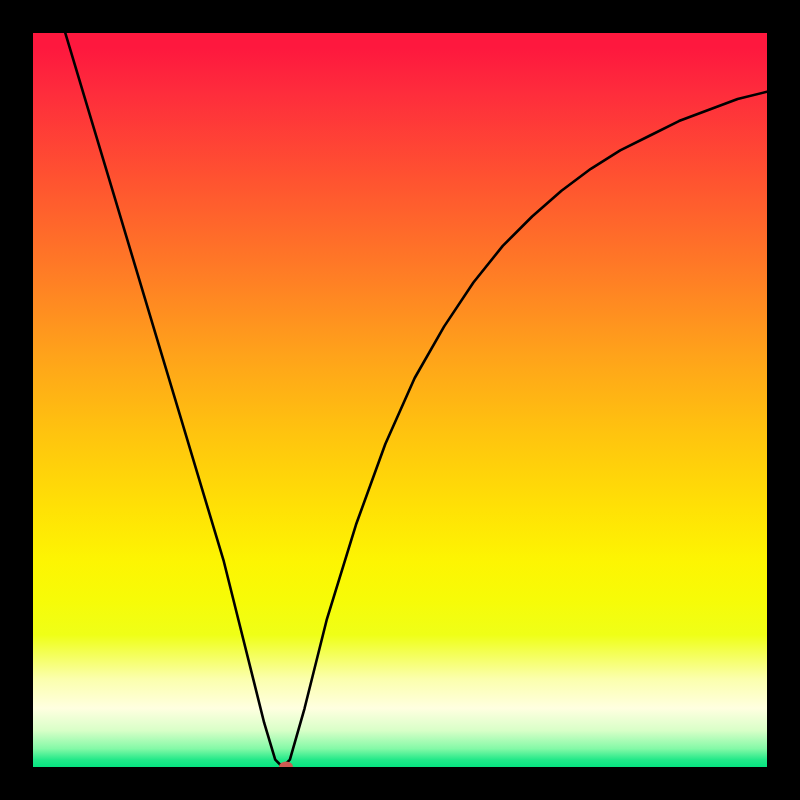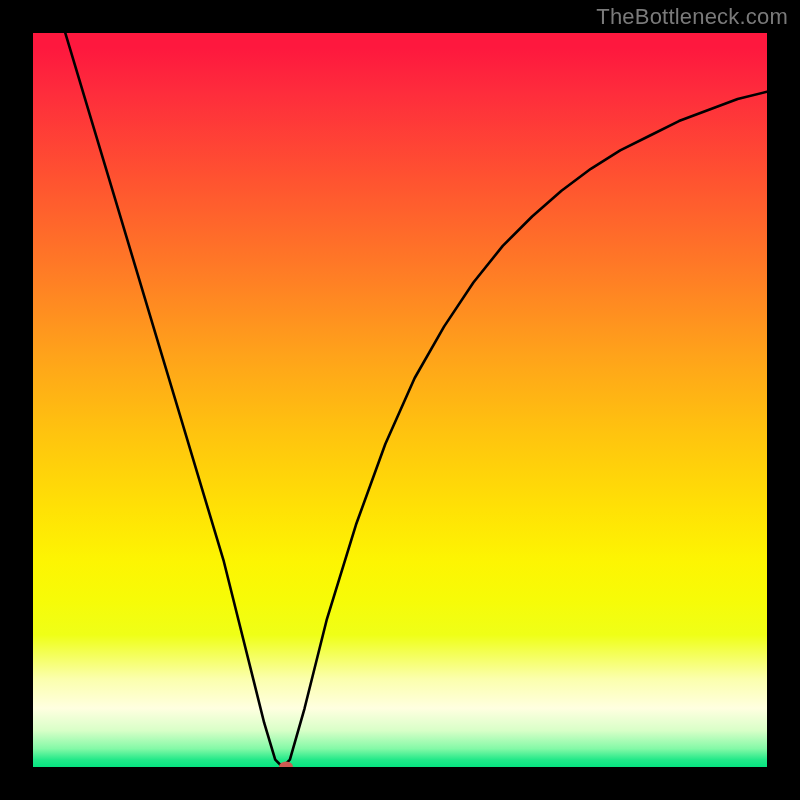--- a/index.html
+++ b/index.html
@@ -73,21 +73,20 @@
     height: 11px;
     border-radius: 50%;
     background: #cf5a53;
     transform: translate(-50%, -50%);
   }
 </style>
 </head>
 <body>
 
 <div class="outer">
-  <div class="watermark">TheBottleneck.com</div>
   <div class="plot">
     <div class="gradient"></div>
     <svg class="curve" viewBox="0 0 734 734" preserveAspectRatio="none">
       <path id="curve-path" fill="none" stroke="#000" stroke-width="2.6" stroke-linejoin="round" stroke-linecap="round" d="M0.00 -110.10 L14.68 -58.72 L36.70 14.68 L58.72 88.08 L80.74 161.48 L102.76 234.88 L124.78 308.28 L146.80 381.68 L168.82 455.08 L190.84 528.48 L205.52 587.20 L220.20 645.92 L231.21 689.96 L242.22 726.66 L249.56 734.00 L256.90 726.66 L271.58 675.28 L293.60 587.20 L322.96 491.78 L352.32 411.04 L381.68 344.98 L411.04 293.60 L440.40 249.56 L469.76 212.86 L499.12 183.50 L528.48 157.81 L557.84 135.79 L587.20 117.44 L616.56 102.76 L645.92 88.08 L675.28 77.07 L704.64 66.06 L734.00 58.72"></path>
     </svg>
     <div id="marker" class="marker" style="left: 253.23px; top: 734px; background: rgb(207, 90, 83);"></div>
   </div>
 </div>
 
 </body></html>

